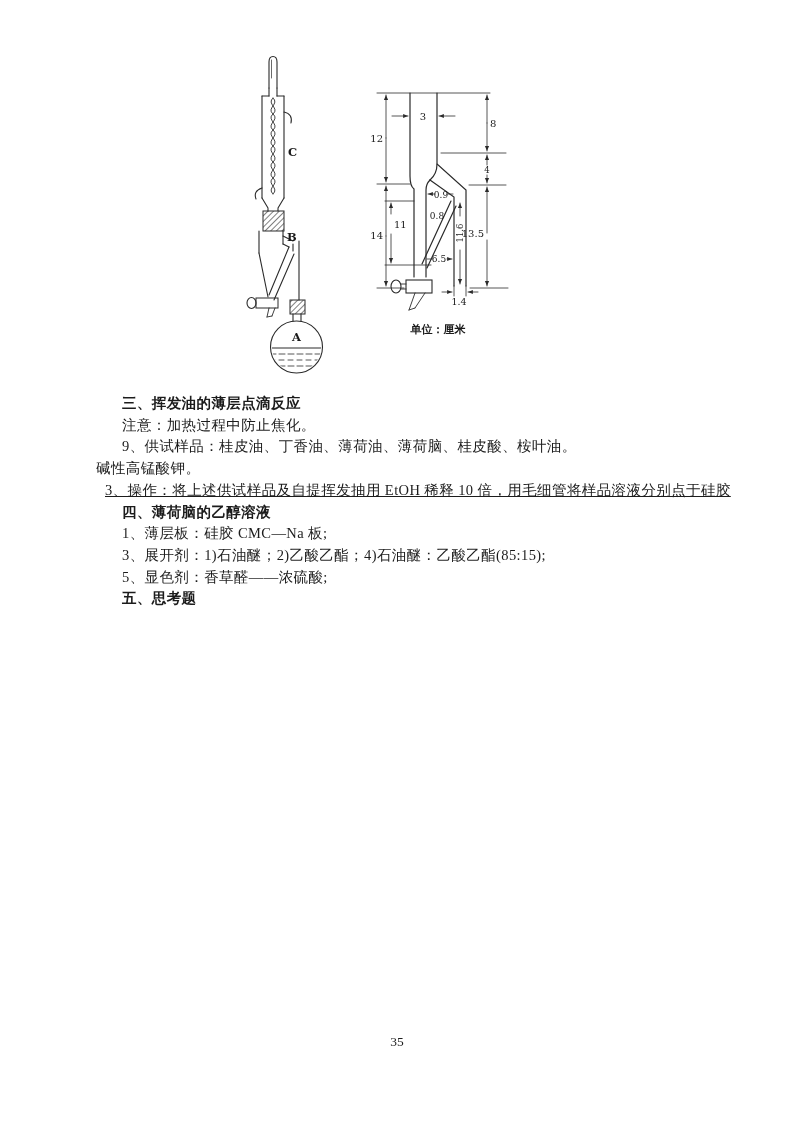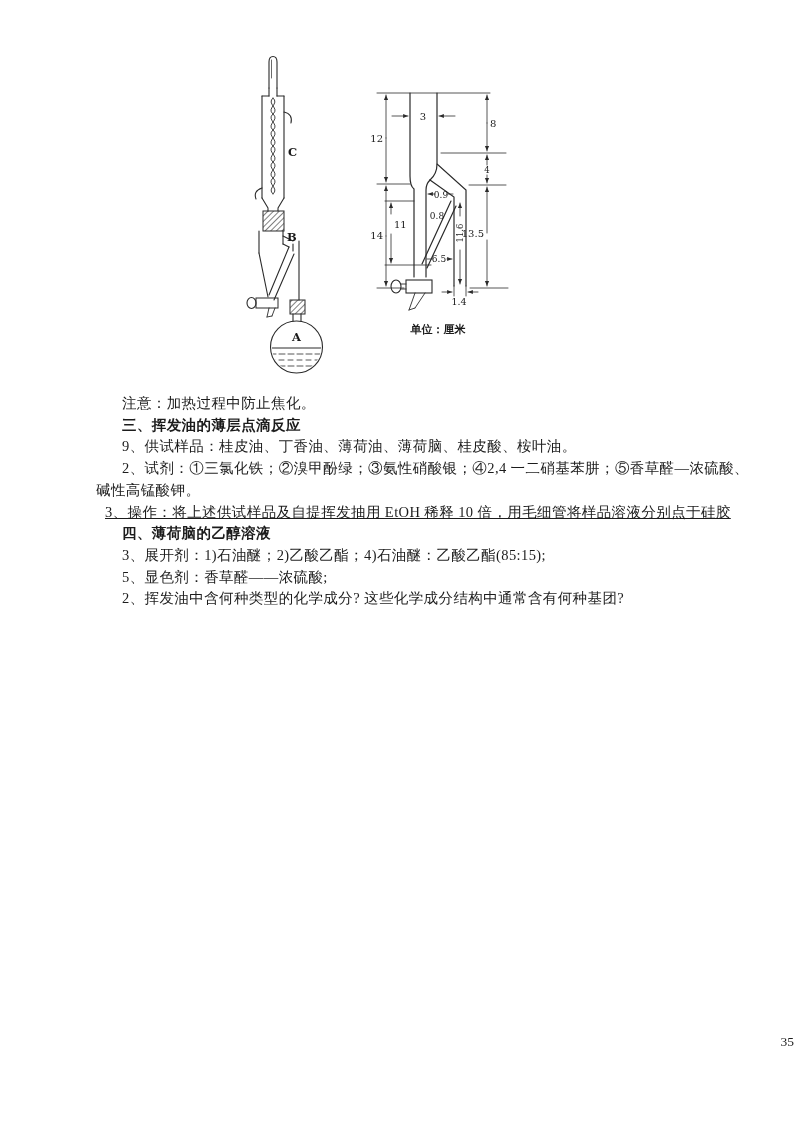--- a/index.html
+++ b/index.html
@@ -25,21 +25,21 @@
     line-height:21.7px;
     letter-spacing:0.4px;
   }
   .text-block p{margin:0;white-space:nowrap;}
   .ind1{padding-left:26px;}
   .indh{padding-left:9px;text-decoration:underline;}
   .bold{font-weight:700;}
   .page-number{
     position:absolute;
     top:1034px;left:0;width:100%;
-    text-align:right;
+    text-align:center;
     font-size:13.5px;
   }
   svg text{font-family:"DejaVu Serif", serif;fill:#1a1a1a;}
 </style>
 </head>
 <body>
 
 <div class="page">
 
   <svg class="figs" viewBox="0 0 300 345">
@@ -173,27 +173,27 @@
       <text x="203" y="150" text-anchor="middle" font-size="9">0.9</text>
       <text x="199" y="171" text-anchor="middle" font-size="9">0.8</text>
       <text x="201" y="214" text-anchor="middle" font-size="9">6.5</text>
       <text x="222" y="188" text-anchor="middle" font-size="8.5" transform="rotate(-90 222 185)">11.6</text>
       <text x="221" y="257" text-anchor="middle" font-size="9.5">1.4</text>
       <text x="200" y="285" text-anchor="middle" font-size="11" font-weight="bold" font-family="Liberation Serif, serif">单位：厘米</text>
     </g>
   </svg>
 
   <div class="text-block">
+    <p class="ind1 bold">三、挥发油的薄层点滴反应</p>
     <p class="ind1">注意：加热过程中防止焦化。</p>
-    <p class="ind1 bold">三、挥发油的薄层点滴反应</p>
     <p class="ind1">9、供试样品：桂皮油、丁香油、薄荷油、薄荷脑、桂皮酸、桉叶油。</p>
-    <p class="ind1">2、试剂：①三氯化铁；②溴甲酚绿；③氨性硝酸银；④2,4 一二硝基苯肼；⑤香草醛—浓硫酸、</p>
     <p>碱性高锰酸钾。</p>
     <p class="indh">3、操作：将上述供试样品及自提挥发抽用 EtOH 稀释 10 倍，用毛细管将样品溶液分别点于硅胶</p>
     <p class="ind1 bold">四、薄荷脑的乙醇溶液</p>
+    <p class="ind1">1、薄层板：硅胶 CMC—Na 板;</p>
     <p class="ind1">3、展开剂：1)石油醚；2)乙酸乙酯；4)石油醚：乙酸乙酯(85:15);</p>
     <p class="ind1">5、显色剂：香草醛——浓硫酸;</p>
-    <p class="ind1">2、挥发油中含何种类型的化学成分? 这些化学成分结构中通常含有何种基团?</p>
+    <p class="ind1 bold">五、思考题</p>
   </div>
 
   <div class="page-number">35</div>
 
 </div>
 
 </body></html>

